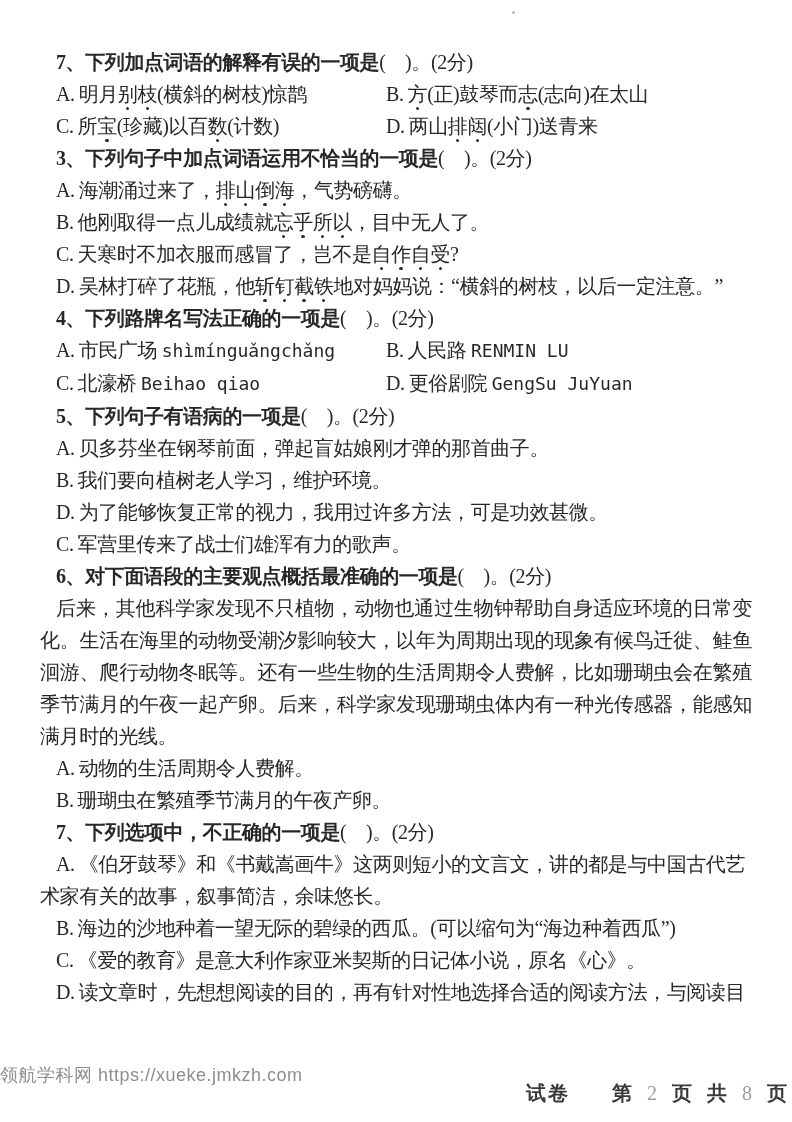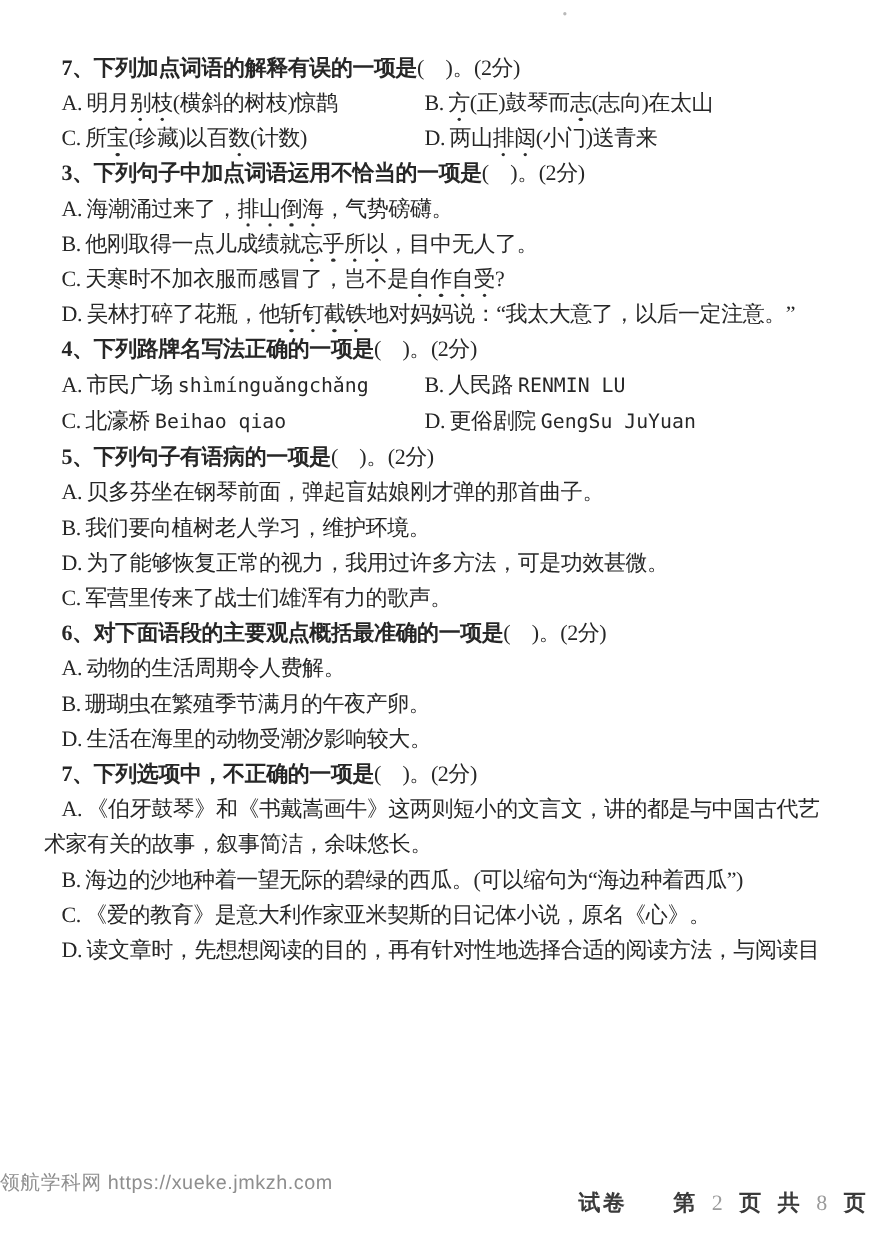--- a/index.html
+++ b/index.html
@@ -57,21 +57,21 @@
         <div class="opt-row">
           <p class="opt-cell"><span class="opt-label">C.</span><span>所</span><span class="dc">宝</span><span>(珍藏)以百</span><span class="dc">数</span><span>(计数)</span></p>
           <p class="opt-cell"><span class="opt-label">D.</span><span>两山</span><span class="dc">排</span><span class="dc">闼</span><span>(小门)送青来</span></p>
         </div>
       </section>
       <section class="question">
         <p class="stem"><span class="stem-text">3、下列句子中加点词语运用不恰当的一项是</span><span class="tail">(　)。(2分)</span></p>
         <p class="opt"><span class="opt-label">A.</span><span>海潮涌过来了，</span><span class="dc">排</span><span class="dc">山</span><span class="dc">倒</span><span class="dc">海</span><span>，气势磅礴。</span></p>
         <p class="opt"><span class="opt-label">B.</span><span>他刚取得一点儿成绩就</span><span class="dc">忘</span><span class="dc">乎</span><span class="dc">所</span><span class="dc">以</span><span>，目中无人了。</span></p>
         <p class="opt"><span class="opt-label">C.</span><span>天寒时不加衣服而感冒了，岂不是</span><span class="dc">自</span><span class="dc">作</span><span class="dc">自</span><span class="dc">受</span><span>?</span></p>
-        <p class="opt"><span class="opt-label">D.</span><span>吴林打碎了花瓶，他</span><span class="dc">斩</span><span class="dc">钉</span><span class="dc">截</span><span class="dc">铁</span><span>地对妈妈说：“我太大意了，以后一定注意。”</span></p>
+        <p class="opt"><span class="opt-label">D.</span><span>吴林打碎了花瓶，他</span><span class="dc">斩</span><span class="dc">钉</span><span class="dc">截</span><span class="dc">铁</span><span>地对妈妈说：“横斜的树枝，以后一定注意。”</span></p>
       </section>
       <section class="question">
         <p class="stem"><span class="stem-text">4、下列路牌名写法正确的一项是</span><span class="tail">(　)。(2分)</span></p>
         <div class="opt-row">
           <p class="opt-cell"><span class="opt-label">A.</span><span>市民广场 </span><span class="mono">shìmínguǎngchǎng</span></p>
           <p class="opt-cell"><span class="opt-label">B.</span><span>人民路 </span><span class="mono">RENMIN LU</span></p>
         </div>
         <div class="opt-row">
           <p class="opt-cell"><span class="opt-label">C.</span><span>北濠桥 </span><span class="mono">Beihao qiao</span></p>
           <p class="opt-cell"><span class="opt-label">D.</span><span>更俗剧院 </span><span class="mono">GengSu JuYuan</span></p>
@@ -79,23 +79,23 @@
       </section>
       <section class="question">
         <p class="stem"><span class="stem-text">5、下列句子有语病的一项是</span><span class="tail">(　)。(2分)</span></p>
         <p class="opt"><span class="opt-label">A.</span><span>贝多芬坐在钢琴前面，弹起盲姑娘刚才弹的那首曲子。</span></p>
         <p class="opt"><span class="opt-label">B.</span><span>我们要向植树老人学习，维护环境。</span></p>
         <p class="opt"><span class="opt-label">D.</span><span>为了能够恢复正常的视力，我用过许多方法，可是功效甚微。</span></p>
         <p class="opt"><span class="opt-label">C.</span><span>军营里传来了战士们雄浑有力的歌声。</span></p>
       </section>
       <section class="question">
         <p class="stem"><span class="stem-text">6、对下面语段的主要观点概括最准确的一项是</span><span class="tail">(　)。(2分)</span></p>
+        <p class="passage">后来，其他科学家发现不只植物，动物也通过生物钟帮助自身适应环境的日常变化。生活在海里的动物受潮汐影响较大，以年为周期出现的现象有候鸟迁徙、鲑鱼洄游、爬行动物冬眠等。还有一些生物的生活周期令人费解，比如珊瑚虫会在繁殖季节满月的午夜一起产卵。后来，科学家发现珊瑚虫体内有一种光传感器，能感知满月时的光线。</p>
         <p class="opt"><span class="opt-label">A.</span><span>动物的生活周期令人费解。</span></p>
         <p class="opt"><span class="opt-label">B.</span><span>珊瑚虫在繁殖季节满月的午夜产卵。</span></p>
-        <p class="opt"><span class="opt-label">D.</span><span>生活在海里的动物受潮汐影响较大。</span></p>
       </section>
       <section class="question">
         <p class="stem"><span class="stem-text">7、下列选项中，不正确的一项是</span><span class="tail">(　)。(2分)</span></p>
         <p class="opt"><span class="opt-label">A.</span><span>《伯牙鼓琴》和《书戴嵩画牛》这两则短小的文言文，讲的都是与中国古代艺术家有关的故事，叙事简洁，余味悠长。</span></p>
         <p class="opt"><span class="opt-label">B.</span><span>海边的沙地种着一望无际的碧绿的西瓜。(可以缩句为“海边种着西瓜”)</span></p>
         <p class="opt"><span class="opt-label">C.</span><span>《爱的教育》是意大利作家亚米契斯的日记体小说，原名《心》。</span></p>
         <p class="opt"><span class="opt-label">D.</span><span>读文章时，先想想阅读的目的，再有针对性地选择合适的阅读方法，与阅读目</span></p>
       </section>
     </main>
 

